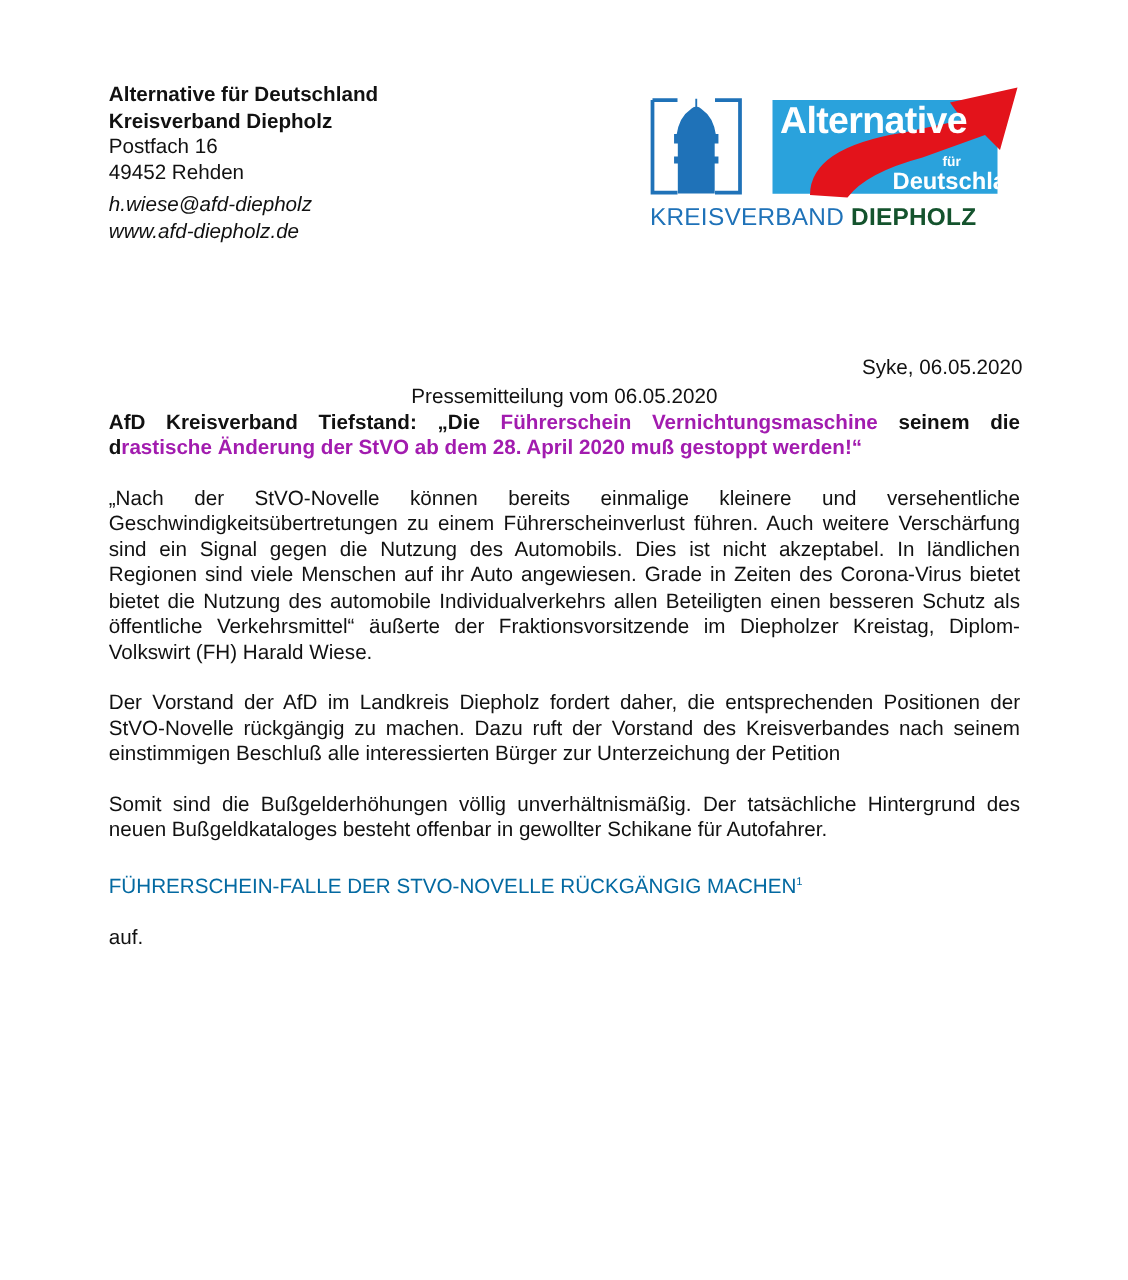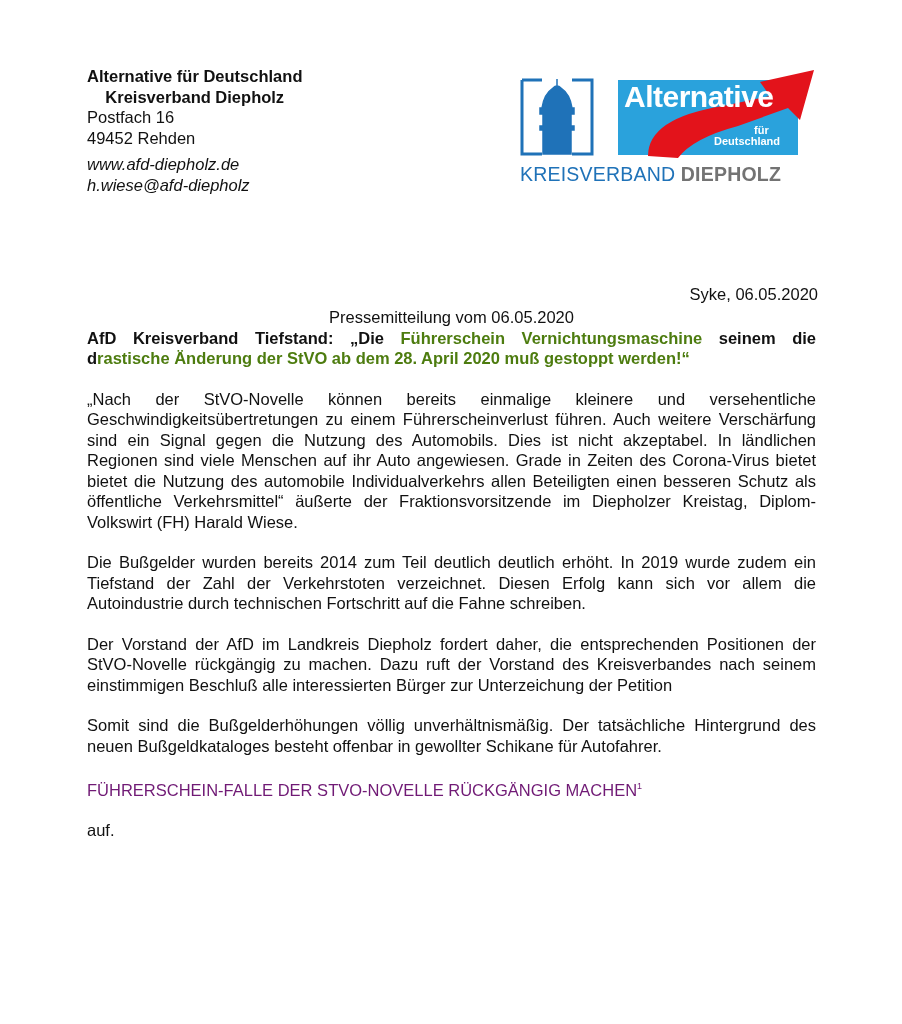--- a/index.html
+++ b/index.html
@@ -1,55 +1,55 @@
 <!DOCTYPE html>
 <html><head>
 <meta charset="utf-8">
 <style>
   html, body { margin: 0; padding: 0; background: #ffffff; }
   body { width: 902px; height: 1024px; position: relative; overflow: hidden;
          font-family: "Liberation Sans", sans-serif; color: #111; }
 
   .sender { position: absolute; left: 87px; top: 66px; font-size: 16.5px; line-height: 20.5px; }
-  .sender .b { font-weight: bold; text-align: center; }
+  .sender .b { font-weight: bold; }
   .sender .contact { margin-top: 6px; font-style: italic; }
 
   .logo { position: absolute; left: 518px; top: 68px; width: 300px; height: 120px; }
   .logo .tower-box { position: absolute; left: 2px; top: 10px; width: 74px; height: 78px; }
   .logo .bluebox { position: absolute; left: 100px; top: 12px; width: 180px; height: 75px; background: #2aa2dc; }
   .logo .alt { position: absolute; left: 106px; top: 12px; color: #fff; font-weight: bold; font-size: 30px; letter-spacing: -0.5px; }
   .logo .fuer { position: absolute; left: 236px; top: 56px; color: #fff; font-weight: bold; font-size: 11px; }
-  .logo .dtl { position: absolute; left: 196px; top: 67px; color: #fff; font-weight: bold; font-size: 11px; }
+  .logo .dtl { position: absolute; left: 196px; top: 67px; color: #fff; font-weight: bold; font-size: 19px; }
   .logo .arrow { position: absolute; left: 0; top: 0; width: 300px; height: 120px; }
   .logo .kv { position: absolute; left: 2px; top: 95px; font-size: 19.5px; color: #1f72b8; letter-spacing: 0.2px; white-space: nowrap; }
-  .logo .kv b { color: #737373; }
+  .logo .kv b { color: #14532d; }
 
   .place-date { position: absolute; right: 84px; top: 285px; font-size: 16.5px; }
 
   .content { position: absolute; left: 87px; top: 307px; width: 729px; font-size: 16.5px; line-height: 20.5px; }
   .pm { margin: 0; text-align: center; }
   .headline { margin: 0; font-weight: bold; text-align: justify; text-align-last: left; }
-  .headline .hl { color: #4d7c0f; }
+  .headline .hl { color: #a21caf; }
   .para { margin: 20px 0 0 0; text-align: justify; text-align-last: left; }
-  .petition { margin: 20px 0 0 0; color: #701a75; font-size: 16.5px; }
+  .petition { margin: 20px 0 0 0; color: #0369a1; font-size: 16.5px; }
   .petition sup { font-size: 9px; }
   .auf { margin: 20px 0 0 0; }
   .final { margin: 14px 0 0 0; }
 </style>
 </head>
 <body>
 
 <div class="sender">
   <div class="b">Alternative für Deutschland</div>
   <div class="b">Kreisverband Diepholz</div>
   <div>Postfach 16</div>
   <div>49452 Rehden</div>
   <div class="contact">
+    <div>h.wiese@afd-diepholz</div>
     <div>www.afd-diepholz.de</div>
-    <div>h.wiese@afd-diepholz</div>
   </div>
 </div>
 
 <div class="logo">
   <svg class="tower-box" viewBox="0 0 74 78">
     <path d="M2 2 H22 M52 2 H72 V76 H52 M22 76 H2 V2" fill="none" stroke="#1f72b8" stroke-width="3"></path>
     <path d="M37 1 L37 8 M33 10 Q37 6 41 10 Q50 16 52 30 L54 30 L54 36 L51 36 L51 48 L54 48 L54 52 L51 52 L51 76 L23 76 L23 52 L20 52 L20 48 L23 48 L23 36 L20 36 L20 30 L22 30 Q24 16 33 10 Z" fill="#1f72b8" stroke="#1f72b8" stroke-width="1.5"></path>
   </svg>
   <div class="bluebox"></div>
   <svg class="arrow" viewBox="0 0 300 120">
@@ -64,18 +64,17 @@
   </div>
 </div>
 
 <div class="place-date">Syke, 06.05.2020</div>
 
 <div class="content">
   <p class="pm">Pressemitteilung vom 06.05.2020</p>
   <p class="headline"><span>AfD Kreisverband Tiefstand: „Die </span><span class="hl">Führerschein Vernichtungsmaschine</span><span> seinem die d</span><span class="hl">rastische Änderung der StVO ab dem 28. April 2020 muß gestoppt werden!“</span></p>
 
   <p class="para">„Nach der StVO-Novelle können bereits einmalige kleinere und versehentliche Geschwindigkeitsübertretungen zu einem Führerscheinverlust führen. Auch weitere Verschärfung sind ein Signal gegen die Nutzung des Automobils. Dies ist nicht akzeptabel. In ländlichen Regionen sind viele Menschen auf ihr Auto angewiesen. Grade in Zeiten des Corona-Virus bietet bietet die Nutzung des automobile Individualverkehrs allen Beteiligten einen besseren Schutz als öffentliche Verkehrsmittel“ äußerte der Fraktionsvorsitzende im Diepholzer Kreistag, Diplom-Volkswirt (FH) Harald Wiese.</p>
-  <p class="para">Die Bußgelder wurden bereits 2014 zum Teil deutlich deutlich erhöht. In 2019 wurde zudem ein Tiefstand der Zahl der Verkehrstoten verzeichnet. Diesen Erfolg kann sich vor allem die Autoindustrie durch technischen Fortschritt auf die Fahne schreiben.</p>
   <p class="para">Der Vorstand der AfD im Landkreis Diepholz fordert daher, die entsprechenden Positionen der StVO-Novelle rückgängig zu machen. Dazu ruft der Vorstand des Kreisverbandes nach seinem einstimmigen Beschluß alle interessierten Bürger zur Unterzeichung der Petition</p>
   <p class="para">Somit sind die Bußgelderhöhungen völlig unverhältnismäßig. Der tatsächliche Hintergrund des neuen Bußgeldkataloges besteht offenbar in gewollter Schikane für Autofahrer.</p>
   <p class="petition"><span>FÜHRERSCHEIN-FALLE DER STVO-NOVELLE RÜCKGÄNGIG MACHEN</span><sup>1</sup></p>
   <p class="auf">auf.</p>
 </div>
 
 </body></html>

